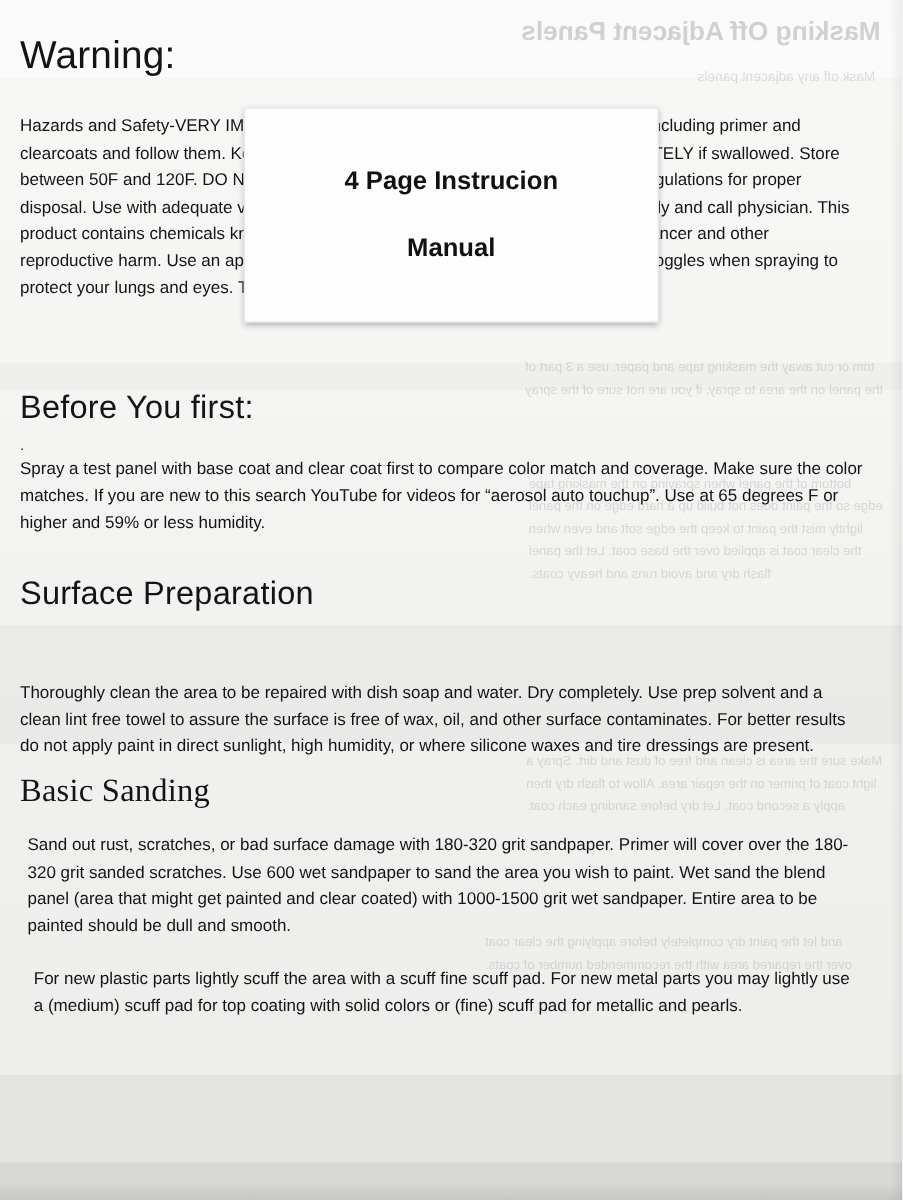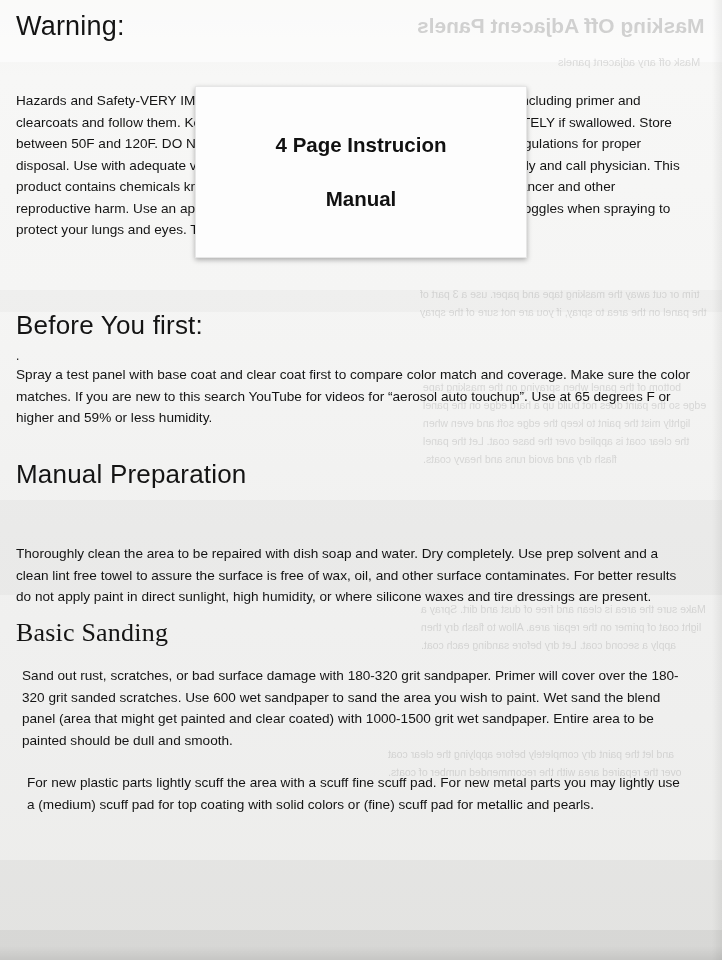--- a/index.html
+++ b/index.html
@@ -150,28 +150,28 @@
 the clear coat is applied over the base coat. Let the panel
 flash dry and avoid runs and heavy coats.</div>
   <div class="bleed" id="bleed-block3">Make sure the area is clean and free of dust and dirt. Spray a
 light coat of primer on the repair area. Allow to flash dry then
 apply a second coat. Let dry before sanding each coat.</div>
   <div class="bleed" id="bleed-block4">and let the paint dry completely before applying the clear coat
 over the repaired area with the recommended number of coats.</div>
 
   <div class="content">
 
-    <h1 class="section" style="left:16px; top:11px; font-size:27px;">Warning:</h1>
+    <h1 class="section" style="left:16px; top:26px; font-size:31px;">Warning:</h1>
     <p class="body" style="left:16px; top:90px; width:676px;">Hazards and Safety-VERY IMPORTANT. Read warning labels on all touch-up paint including primer and clearcoats and follow them. Keep out of reach of children. Call a physician IMMEDIATELY if swallowed. Store between 50F and 120F. DO NOT STORE IN CAR and avoid freezing. Follow local regulations for proper disposal. Use with adequate ventilation. If you feel dizzy, stop product use immediately and call physician. This product contains chemicals known to the State of California to cause birth defects, cancer and other reproductive harm. Use an approved automotive paint respirator and WEAR safety goggles when spraying to protect your lungs and eyes. This includes the primer, paint and clearcoat.</p>
 
     <h1 class="section" style="left:16px; top:310px; font-size:26px;">Before You first:</h1>
     <p class="body" style="left:16px; top:346px; width:676px; font-size:12px;">.</p>
     <p class="body" style="left:16px; top:364px; width:676px;">Spray a test panel with base coat and clear coat first to compare color match and coverage. Make sure the color matches.  If you are new to this search YouTube for videos for “aerosol auto touchup”.  Use at 65 degrees F or higher and 59% or less humidity.</p>
 
-    <h1 class="section" style="left:16px; top:459px; font-size:26px;">Manual Preparation</h1>
+    <h1 class="section" style="left:16px; top:459px; font-size:26px;">Surface Preparation</h1>
     <p class="body" style="left:16px; top:508px; width:676px;margin-top:35px;">Thoroughly clean the area to be repaired with dish soap and water.  Dry completely. Use prep solvent and a clean lint free towel to assure the surface is free of wax, oil, and other surface contaminates. For better results do not apply paint in direct sunlight, high humidity, or where silicone waxes and tire dressings are present.</p>
 
     <h1 class="section" style="left:16px; top:618px; font-size:26px;font-family:Liberation Serif, serif;">Basic Sanding</h1>
     <p class="body" style="left:22px; top:665px; width:668px;">Sand out rust, scratches, or bad surface damage with 180-320 grit sandpaper. Primer will cover over the 180-320 grit sanded scratches. Use 600 wet sandpaper to sand the area you wish to paint. Wet sand the blend panel (area that might get painted and clear coated) with 1000-1500 grit wet sandpaper. Entire area to be painted should be dull and smooth.</p>
     <p class="body" style="left:27px; top:772px; width:660px;">For new plastic parts lightly scuff the area with a scuff fine scuff pad. For new metal parts you may lightly use a (medium) scuff pad for top coating with solid colors or (fine) scuff pad for metallic and pearls.</p>
 
   </div>
 
   <div id="label">
     <div class="label-line">4 Page Instrucion</div>

